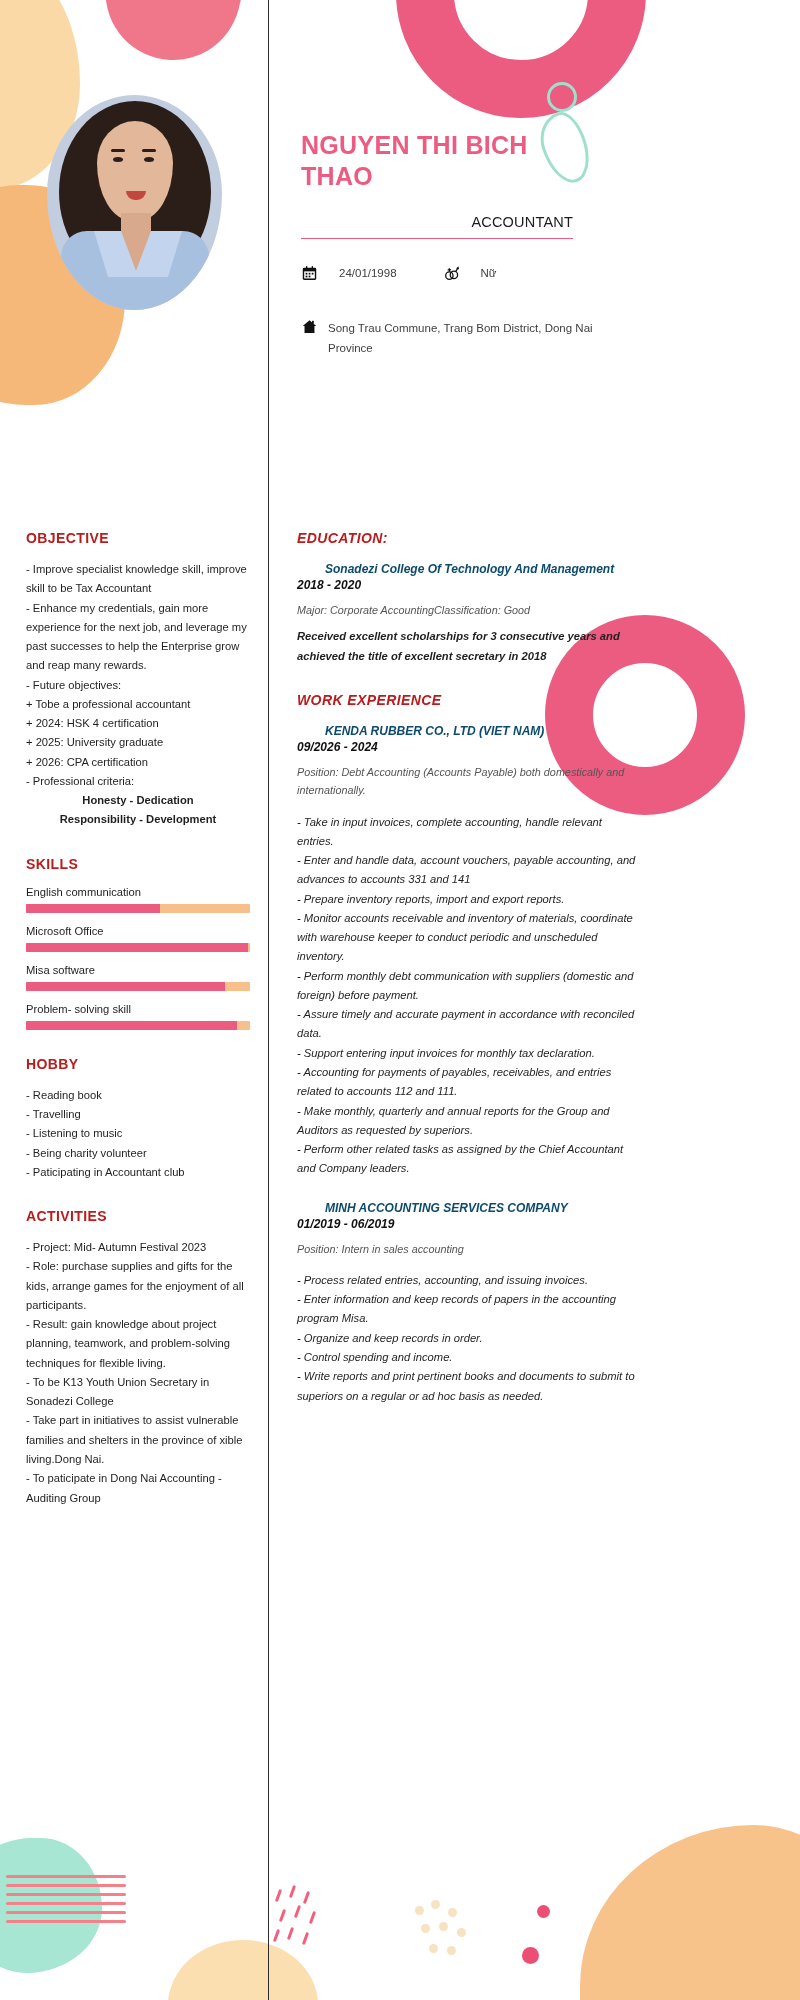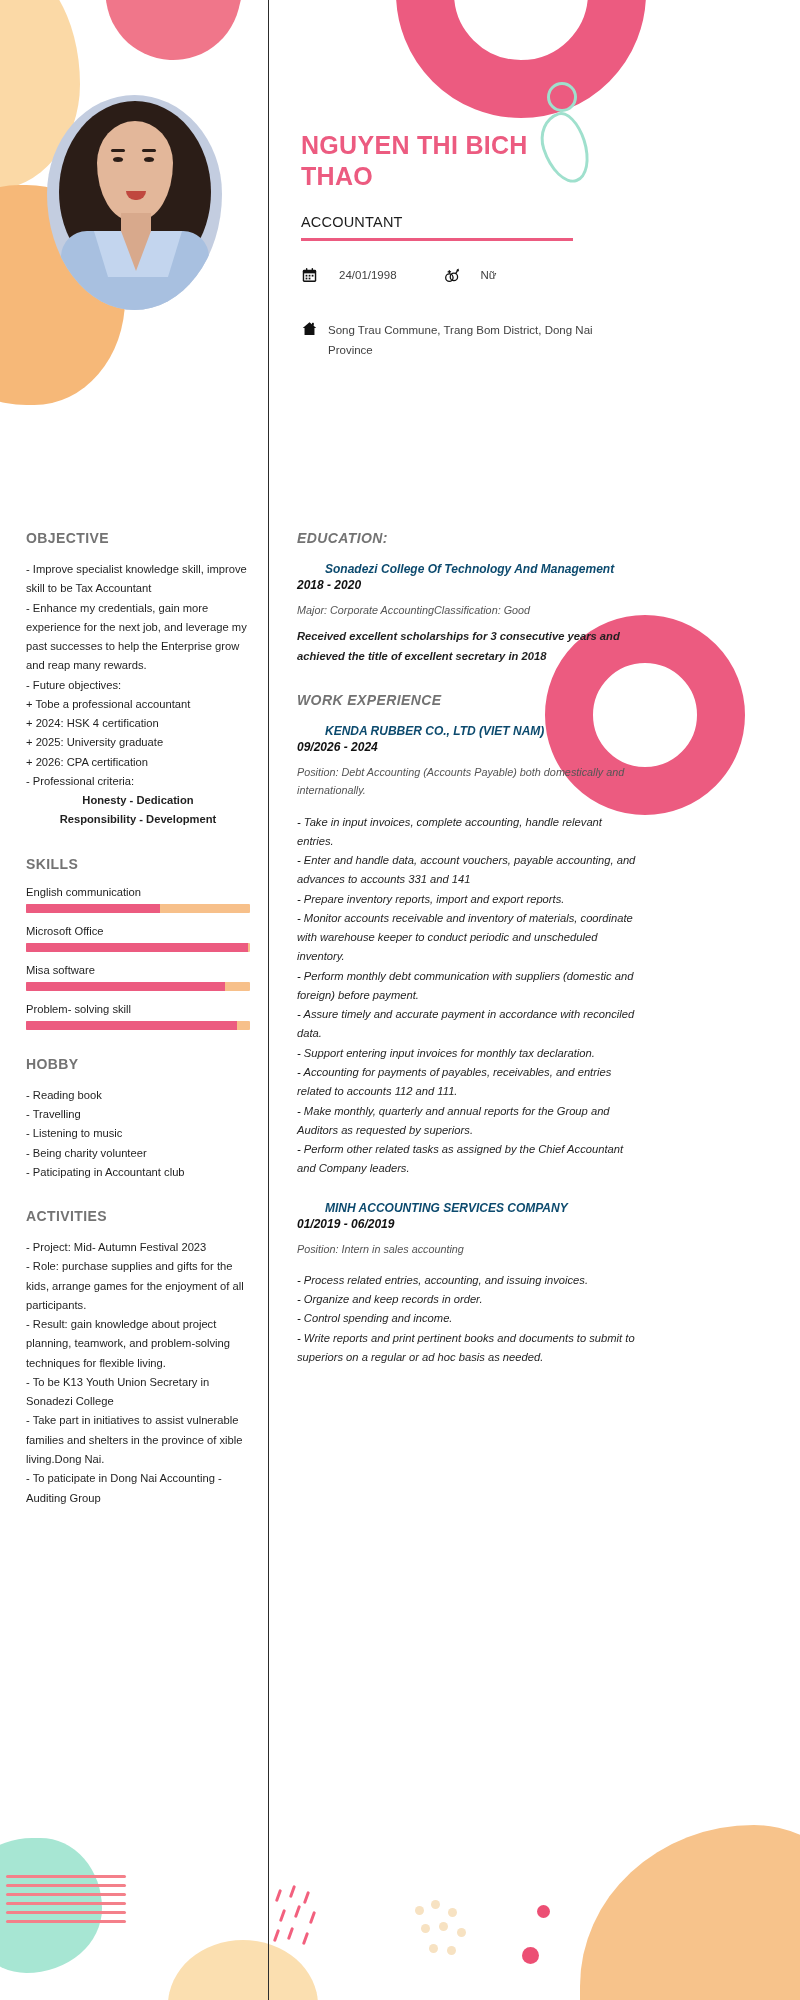--- a/index.html
+++ b/index.html
@@ -141,36 +141,36 @@
   }
 
   
   .rheader { padding: 130px 40px 0 32px; }
   .name {
     color: #ec5b80; font-size: 25px; font-weight: bold;
     line-height: 1.25; letter-spacing: .3px; max-width: 230px;
   }
   .title-row {
     margin-top: 20px; padding-bottom: 7px;
-    border-bottom: 3px solid #0c4a6e; width: 272px;
+    border-bottom: 1px solid #0c4a6e; width: 272px; text-align: right;
   }
   .job-title { font-size: 14.5px; color: #1c1c1c; letter-spacing: .2px; }
 
   .meta-row { display: flex; align-items: center; margin-top: 26px; gap: 10px; }
   .meta-item { display: flex; align-items: center; gap: 21px; }
   .meta-item.gap-l { margin-left: 36px; }
   .meta-text { font-size: 11.5px; color: #3f3f3f; }
   .ico { width: 17px; height: 17px; flex: 0 0 17px; display:block; }
 
   .addr-row { display: flex; margin-top: 36px; gap: 10px; max-width: 305px; }
   .addr-text { font-size: 11.5px; color: #3f3f3f; line-height: 1.75; }
 
   
   .sec-head {
-    font-size: 14px; font-weight: bold; color: #737373;
+    font-size: 14px; font-weight: bold; color: #b91c1c;
     letter-spacing: .4px; margin-bottom: 14px;
   }
   .left-body { position: absolute; top: 530px; left: 26px; width: 224px; z-index: 4; }
   .right-body { position: absolute; top: 530px; left: 28px; width: 340px; z-index: 4; font-style: italic; }
 
   .sec { margin-bottom: 26px; }
   .para { font-size: 11.2px; color: #1f1f1f; line-height: 1.72; }
   .para.center-bold { text-align: center; font-weight: bold; }
 
   
@@ -399,20 +399,21 @@
             <div class="bullets">- Accounting for payments of payables, receivables, and entries related to accounts 112 and 111.</div>
             <div class="bullets">-  Make monthly, quarterly and annual reports for the Group and Auditors as requested by superiors.</div>
             <div class="bullets">- Perform other related tasks as assigned by the Chief Accountant and Company leaders.</div>
           </div>
 
           <div class="mt18">
             <div class="job-org">MINH ACCOUNTING SERVICES COMPANY</div>
             <div class="job-dates">01/2019 - 06/2019</div>
             <div class="edu-note mb12">Position: Intern in sales accounting</div>
             <div class="bullets">-  Process related entries, accounting, and issuing invoices.</div>
+            <div class="bullets">- Enter information and keep records of papers in the accounting program Misa.</div>
             <div class="bullets">-  Organize and keep records in order.</div>
             <div class="bullets">-  Control spending and income.</div>
             <div class="bullets">-  Write reports and print pertinent books and documents to submit to superiors on a regular or ad hoc basis as needed.</div>
           </div>
         </div>
       </div>
     </div>
   </div>
 </div>
 

